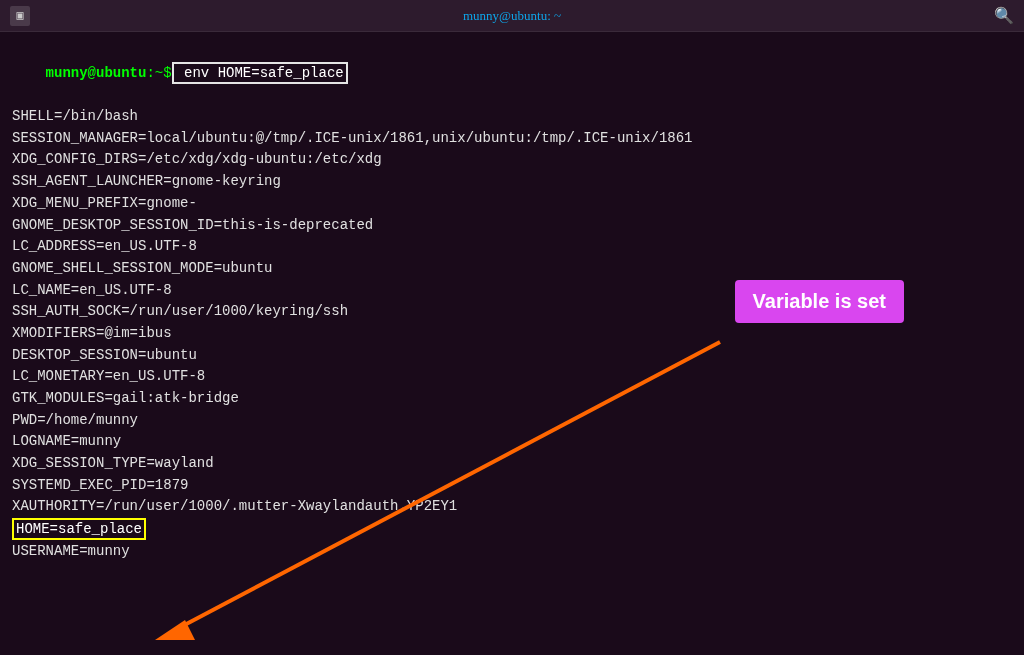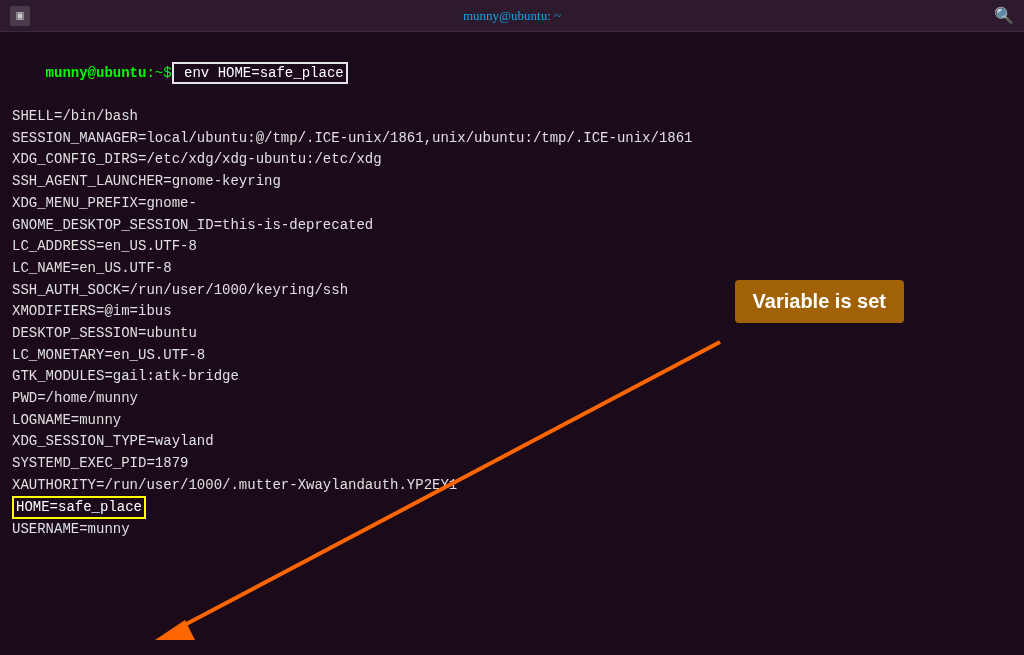--- a/index.html
+++ b/index.html
@@ -101,21 +101,21 @@
       position: absolute;
       top: 0;
       left: 0;
       width: 100%;
       height: 100%;
       pointer-events: none;
     }
 
     .annotation-box {
       position: absolute;
-      background: #a16207;
+      background: #d946ef;
       color: #ffffff;
       font-weight: bold;
       font-size: 20px;
       padding: 10px 18px;
       border-radius: 4px;
       font-family: Arial, sans-serif;
       top: 248px;
       right: 120px;
       white-space: nowrap;
     }
@@ -138,20 +138,21 @@
     <span class="prompt-user">munny@ubuntu</span><span>:~$</span><span class="cmd-highlight"> env HOME=safe_place</span>
   </div>
 
   <div class="terminal-line">SHELL=/bin/bash</div>
   <div class="terminal-line">SESSION_MANAGER=local/ubuntu:@/tmp/.ICE-unix/1861,unix/ubuntu:/tmp/.ICE-unix/1861</div>
   <div class="terminal-line">XDG_CONFIG_DIRS=/etc/xdg/xdg-ubuntu:/etc/xdg</div>
   <div class="terminal-line">SSH_AGENT_LAUNCHER=gnome-keyring</div>
   <div class="terminal-line">XDG_MENU_PREFIX=gnome-</div>
   <div class="terminal-line">GNOME_DESKTOP_SESSION_ID=this-is-deprecated</div>
   <div class="terminal-line">LC_ADDRESS=en_US.UTF-8</div>
+  <div class="terminal-line">GNOME_SHELL_SESSION_MODE=ubuntu</div>
   <div class="terminal-line">LC_NAME=en_US.UTF-8</div>
   <div class="terminal-line">SSH_AUTH_SOCK=/run/user/1000/keyring/ssh</div>
   <div class="terminal-line">XMODIFIERS=@im=ibus</div>
   <div class="terminal-line">DESKTOP_SESSION=ubuntu</div>
   <div class="terminal-line">LC_MONETARY=en_US.UTF-8</div>
   <div class="terminal-line">GTK_MODULES=gail:atk-bridge</div>
   <div class="terminal-line">PWD=/home/munny</div>
   <div class="terminal-line">LOGNAME=munny</div>
   <div class="terminal-line">XDG_SESSION_TYPE=wayland</div>
   <div class="terminal-line">SYSTEMD_EXEC_PID=1879</div>

